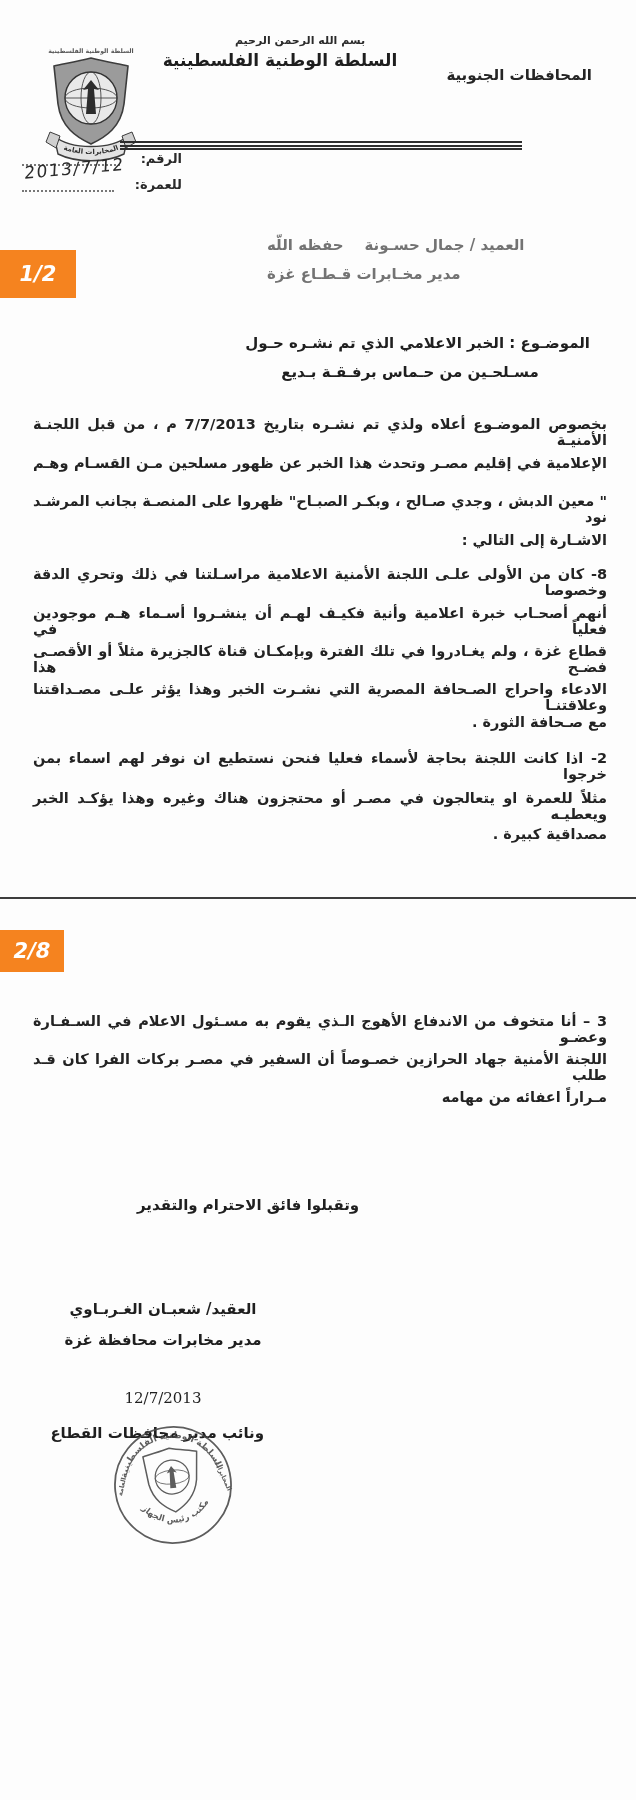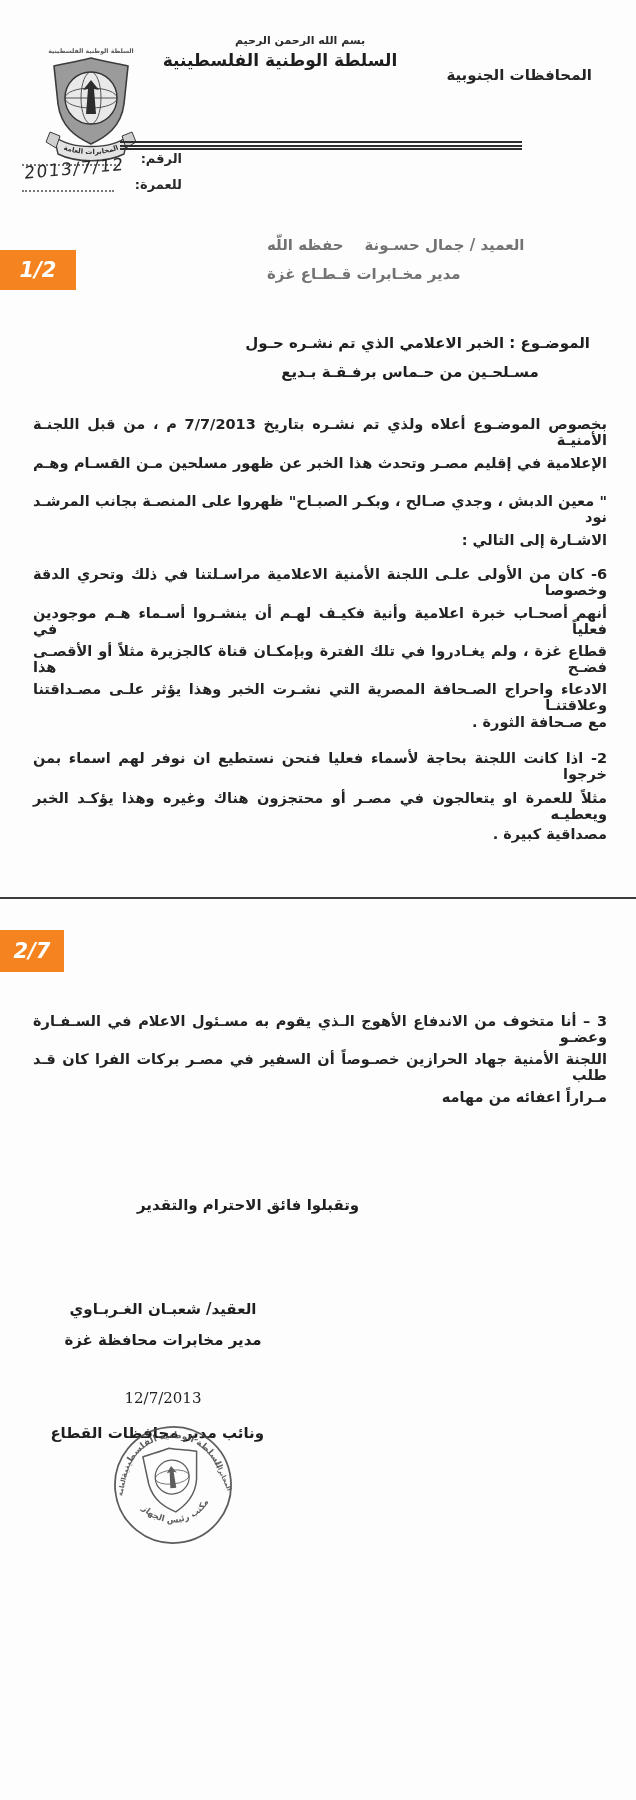--- a/index.html
+++ b/index.html
@@ -74,46 +74,46 @@
   <div class="abs meta-row" style="top:150px;">
     <span class="meta-label">الرقم:</span>
     <span class="meta-dots"></span>
   </div>
   <div class="abs meta-row" style="top:176px;">
     <span class="meta-label">للعمرة:</span>
     <span class="meta-dots"></span>
   </div>
   <div class="abs handwritten">2013/7/12</div>
 
-  <div class="abs badge" style="top:250px;width:76px;height:40px;background:#F5831F;">1/2</div>
+  <div class="abs badge" style="top:250px;width:76px;height:48px;background:#F5831F;">1/2</div>
 
   <div class="abs addr" style="top:236px;">العميد / جمال حسـونة    حفظه اللّه</div>
   <div class="abs addr" style="top:265px;">مدير مخـابرات قـطـاع غزة</div>
 
   <div class="abs subj" style="top:334px;text-align:right;">الموضـوع : الخبر الاعلامي الذي تم نشـره حـول</div>
   <div class="abs subj" style="top:363px;text-align:center;padding-left:60px;width:360px;">مسـلحـين من حـماس برفـقـة بـديع</div>
 
   <div class="line jline" style="top:416px;">بخصوص الموضـوع أعلاه ولذي تم نشـره بتاريخ 7/7/2013 م ، من قبل اللجنـة الأمنيـة</div>
   <div class="line jline" style="top:455px;">الإعلامية في إقليم مصـر وتحدث هذا الخبر عن ظهور مسلحين مـن القسـام وهـم</div>
   <div class="line jline" style="top:493px;">" معين الدبش ، وجدي صـالح ، وبكـر الصبـاح" ظهروا على المنصـة بجانب المرشـد نود</div>
   <div class="line eline" style="top:532px;">الاشـارة إلى التالي :</div>
 
-  <div class="line jline" style="top:566px;">6- كان من الأولى علـى اللجنة الأمنية الاعلامية مراسـلتنا في ذلك وتحري الدقة وخصوصا</div>
+  <div class="line jline" style="top:566px;">8- كان من الأولى علـى اللجنة الأمنية الاعلامية مراسـلتنا في ذلك وتحري الدقة وخصوصا</div>
   <div class="line jline" style="top:605px;">أنهم أصحـاب خبرة اعلامية وأنية فكيـف لهـم أن ينشـروا أسـماء هـم موجودين فعلياً في</div>
   <div class="line jline" style="top:643px;">قطاع غزة ، ولم يغـادروا في تلك الفترة وبإمكـان قناة كالجزيرة مثلاً أو الأقصـى فضـح هذا</div>
   <div class="line jline" style="top:681px;">الادعاء واحراج الصـحافة المصرية التي نشـرت الخبر وهذا يؤثر علـى مصـداقتنا وعلاقتنـا</div>
   <div class="line eline" style="top:714px;">مع صـحافة الثورة .</div>
 
   <div class="line jline" style="top:750px;">2- اذا كانت اللجنة بحاجة لأسماء فعليا فنحن نستطيع ان نوفر لهم اسماء بمن خرجوا</div>
   <div class="line jline" style="top:790px;">مثلاً للعمرة او يتعالجون في مصـر أو محتجزون هناك وغيره وهذا يؤكـد الخبر ويعطيـه</div>
   <div class="line eline" style="top:826px;">مصداقية كبيرة .</div>
 
   <div class="abs divider"></div>
 
-  <div class="abs badge" style="top:930px;width:64px;height:42px;background:#F5831F;">2/7</div>
+  <div class="abs badge" style="top:930px;width:64px;height:42px;background:#F5831F;">2/8</div>
 
   <div class="line jline" style="top:1013px;">3 – أنا متخوف من الاندفاع الأهوج الـذي يقوم به مسـئول الاعلام في السـفـارة وعضـو</div>
   <div class="line jline" style="top:1051px;">اللجنة الأمنية جهاد الحرازين خصـوصاً أن السفير في مصـر بركات الفرا كان قـد طلب</div>
   <div class="line eline" style="top:1089px;">مـراراً اعفائه من مهامه</div>
 
   <div class="abs closing">وتقبلوا فائق الاحترام والتقدير</div>
 
   <div class="abs sig" style="top:1300px;">العقيد/  شعبـان الغـربـاوي</div>
   <div class="abs sig" style="top:1331px;">مدير مخابرات محافظة غزة</div>
   <div class="abs sig" style="top:1424px;">ونائب مدير محافظات القطاع</div>

